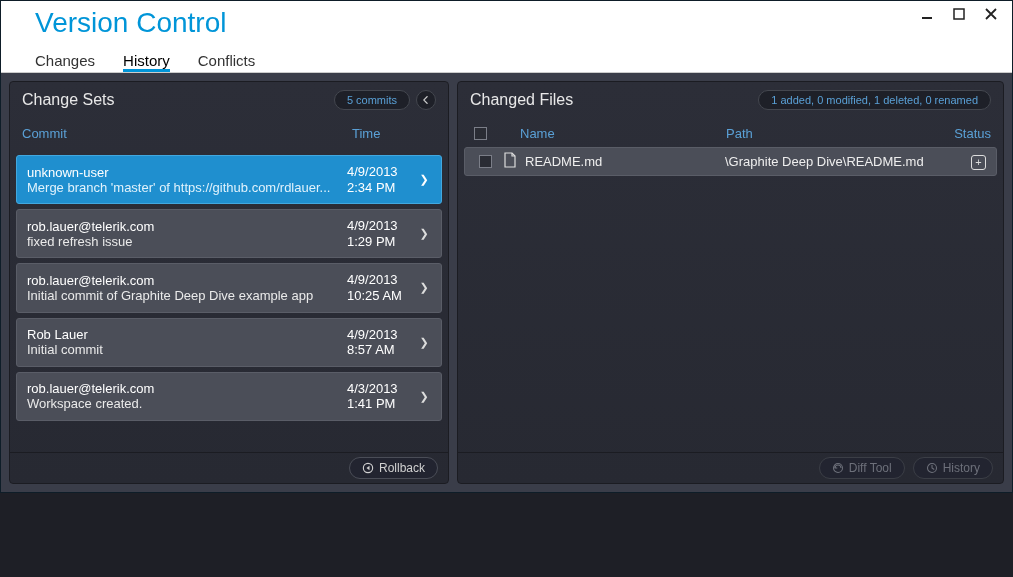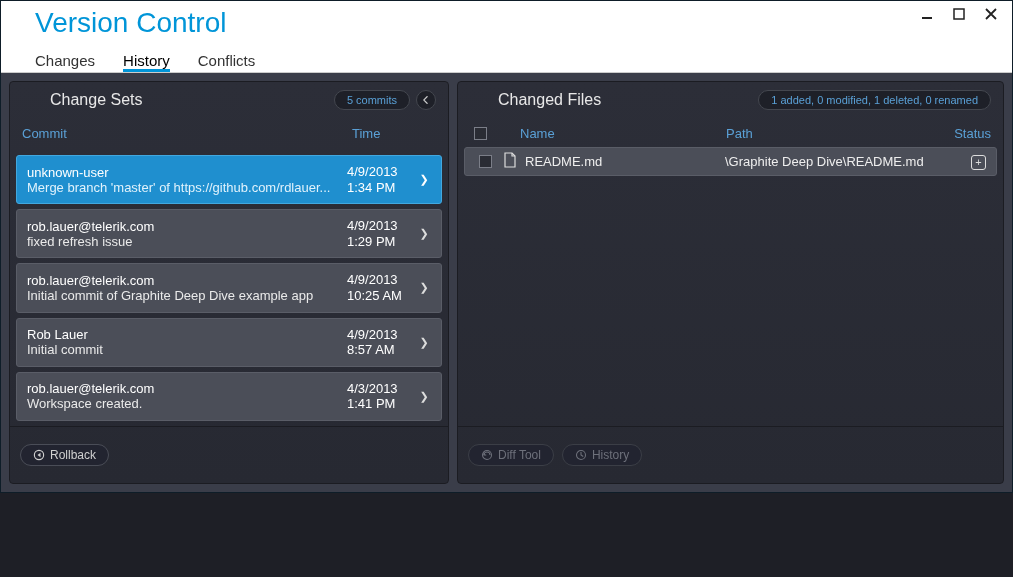--- a/index.html
+++ b/index.html
@@ -55,21 +55,20 @@
     position: relative;
   }
   .panel-left { width: 440px; }
   .panel-right { flex: 1; }
   .panel-header {
     display: flex; justify-content: space-between; align-items: center;
     padding: 8px 12px;
     color: #e8e8e8;
     font-size: 16px;
     font-weight: 400;
-    margin-left: 28px;
   }
   .panel-header-right { display: flex; align-items: center; gap: 6px; }
   .badge {
     background: #1e2028;
     border: 1px solid #44474f;
     color: #5aa0d6;
     font-size: 11px;
     padding: 3px 12px;
     border-radius: 12px;
   }
@@ -100,22 +99,22 @@
   .commit-text { flex: 0 0 320px; overflow: hidden; }
   .commit-author { color: #fff; font-size: 13px; white-space: nowrap; overflow: hidden; text-overflow: ellipsis; }
   .commit-msg { color: #eaeaea; font-size: 13px; white-space: nowrap; overflow: hidden; text-overflow: ellipsis; }
   .commit-row.selected .commit-msg { color: #e0f2fc; }
   .commit-time { flex: 0 0 70px; color: #fff; font-size: 13px; line-height: 1.2; }
   .commit-chev { flex: 0 0 14px; color: #ddd; font-size: 11px; text-align: center; }
   .commit-row.selected .commit-chev { color: #fff; }
 
   .panel-footer {
     border-top: 1px solid #1b1c22;
-    padding: 17px 10px;
-    display: flex; gap: 8px;
+    padding: 4px 10px;
+    display: flex; justify-content: flex-end; gap: 8px;
   }
   .pill-btn {
     background: #222430;
     border: 1px solid #4a4d57;
     color: #d0d0d0;
     border-radius: 12px;
     padding: 3px 12px;
     font-size: 12px;
     display: inline-flex; align-items: center; gap: 5px;
     cursor: pointer;
@@ -214,21 +213,21 @@
       </div>
 
       <div class="commit-list">
         <div class="commit-row selected">
           <div class="commit-text">
             <div class="commit-author">unknown-user</div>
             <div class="commit-msg">Merge branch 'master' of https://github.com/rdlauer...</div>
           </div>
           <div class="commit-time">
             <div>4/9/2013</div>
-            <div>1:34 PM</div>
+            <div>2:34 PM</div>
           </div>
           <div class="commit-chev">❯</div>
         </div>
         <div class="commit-row">
           <div class="commit-text">
             <div class="commit-author">rob.lauer@telerik.com</div>
             <div class="commit-msg">fixed refresh issue</div>
           </div>
           <div class="commit-time">
             <div>4/9/2013</div>

